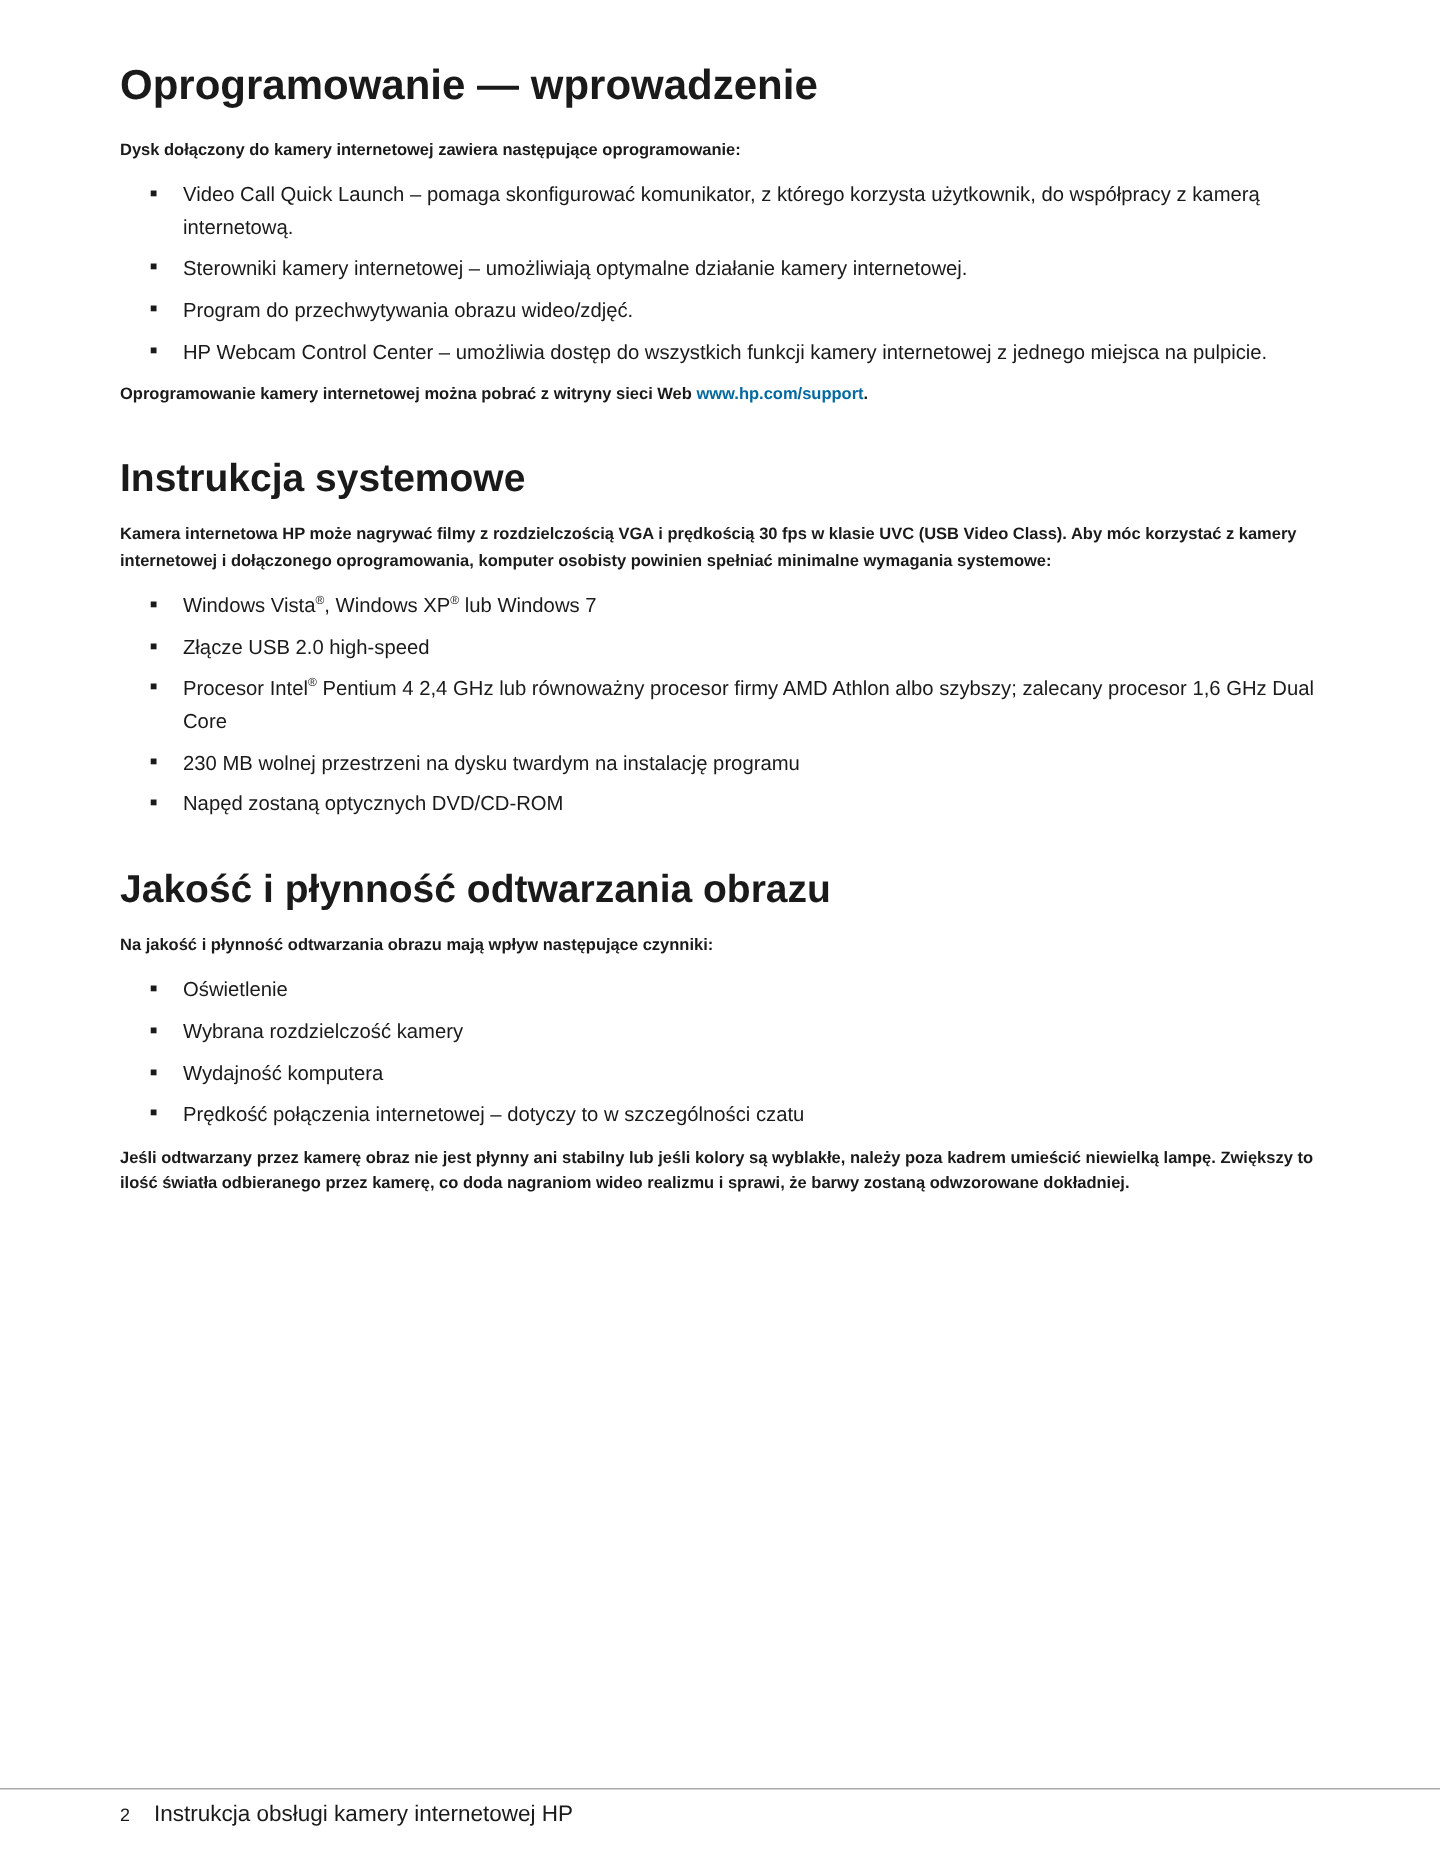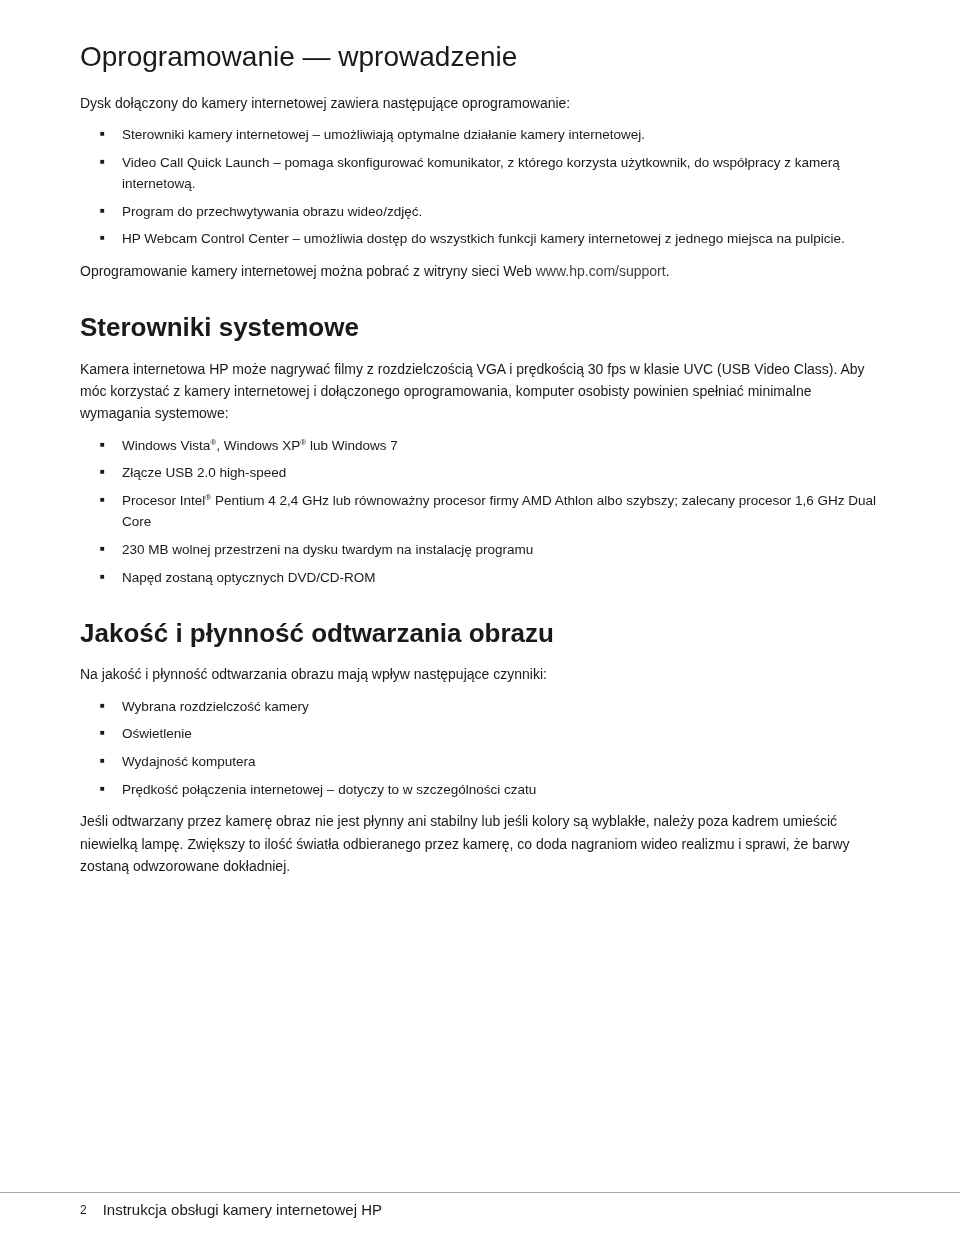--- a/index.html
+++ b/index.html
@@ -16,40 +16,41 @@
       min-height: 1236px;
       position: relative;
     }
 
     .page-container {
       padding: 40px 80px 60px 80px;
     }
 
     h1.main-title {
       font-size: 28px;
-      font-weight: normal;
+      font-weight: bold;
       color: #1a1a1a;
       margin-bottom: 18px;
       line-height: 1.2;
     }
 
     h2.section-title {
       font-size: 26px;
       font-weight: bold;
       color: #1a1a1a;
       margin-top: 30px;
       margin-bottom: 14px;
       line-height: 1.2;
     }
 
     p.body-text {
-      font-size: 14px;
+      font-size: 11px;
       line-height: 1.6;
       margin-bottom: 10px;
       color: #1a1a1a;
+      font-weight: bold;
     }
 
     ul.bullet-list {
       list-style: none;
       margin: 8px 0 10px 20px;
     }
 
     ul.bullet-list li {
       font-size: 13.5px;
       line-height: 1.6;
@@ -90,63 +91,63 @@
       font-size: 15px;
       color: #1a1a1a;
     }
 
     sup {
       font-size: 8px;
       vertical-align: super;
     }
 
     a {
-      color: #404040;
+      color: #0369a1;
       text-decoration: none;
     }
   </style>
 </head>
 <body>
 
 <div class="page-container">
 
   <h1 class="main-title">Oprogramowanie — wprowadzenie</h1>
 
   <p class="body-text">Dysk dołączony do kamery internetowej zawiera następujące oprogramowanie:</p>
 
   <ul class="bullet-list">
+    <li>Video Call Quick Launch – pomaga skonfigurować komunikator, z którego korzysta użytkownik, do współpracy z kamerą internetową.</li>
     <li>Sterowniki kamery internetowej – umożliwiają optymalne działanie kamery internetowej.</li>
-    <li>Video Call Quick Launch – pomaga skonfigurować komunikator, z którego korzysta użytkownik, do współpracy z kamerą internetową.</li>
     <li>Program do przechwytywania obrazu wideo/zdjęć.</li>
     <li>HP Webcam Control Center – umożliwia dostęp do wszystkich funkcji kamery internetowej z jednego miejsca na pulpicie.</li>
   </ul>
 
   <p class="body-text">
     <span>Oprogramowanie kamery internetowej można pobrać z witryny sieci Web </span><a href="#">www.hp.com/support</a><span>.</span>
   </p>
 
-  <h2 class="section-title">Sterowniki systemowe</h2>
+  <h2 class="section-title">Instrukcja systemowe</h2>
 
   <p class="body-text">Kamera internetowa HP może nagrywać filmy z rozdzielczością VGA i prędkością 30 fps w klasie UVC (USB Video Class). Aby móc korzystać z kamery internetowej i dołączonego oprogramowania, komputer osobisty powinien spełniać minimalne wymagania systemowe:</p>
 
   <ul class="bullet-list">
     <li>Windows Vista<sup>®</sup>, Windows XP<sup>®</sup> lub Windows 7</li>
     <li>Złącze USB 2.0 high-speed</li>
     <li>Procesor Intel<sup>®</sup> Pentium 4 2,4 GHz lub równoważny procesor firmy AMD Athlon albo szybszy; zalecany procesor 1,6 GHz Dual Core</li>
     <li>230 MB wolnej przestrzeni na dysku twardym na instalację programu</li>
     <li>Napęd zostaną optycznych DVD/CD-ROM</li>
   </ul>
 
   <h2 class="section-title">Jakość i  płynność odtwarzania obrazu</h2>
 
   <p class="body-text">Na jakość i płynność odtwarzania obrazu mają wpływ następujące czynniki:</p>
 
   <ul class="bullet-list">
+    <li>Oświetlenie</li>
     <li>Wybrana rozdzielczość kamery</li>
-    <li>Oświetlenie</li>
     <li>Wydajność komputera</li>
     <li>Prędkość połączenia internetowej – dotyczy to w szczególności czatu</li>
   </ul>
 
   <p class="body-text">Jeśli odtwarzany przez kamerę obraz nie jest płynny ani stabilny lub jeśli kolory są wyblakłe, należy poza kadrem umieścić niewielką lampę. Zwiększy to ilość światła odbieranego przez kamerę, co doda nagraniom wideo realizmu i sprawi, że barwy zostaną odwzorowane dokładniej.</p>
 
 </div>
 
 <div class="footer-bar">
   <span class="footer-page-num">2</span>

